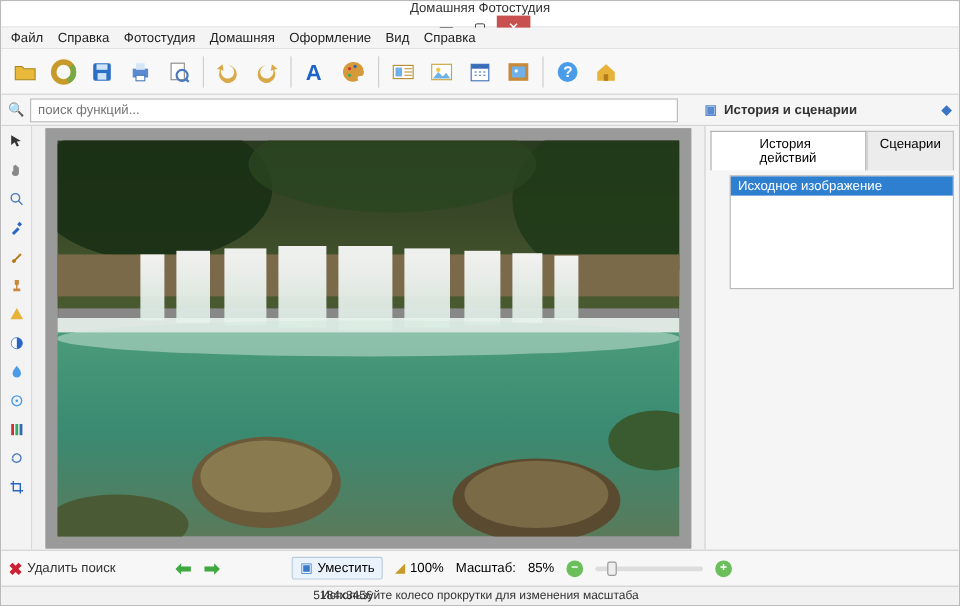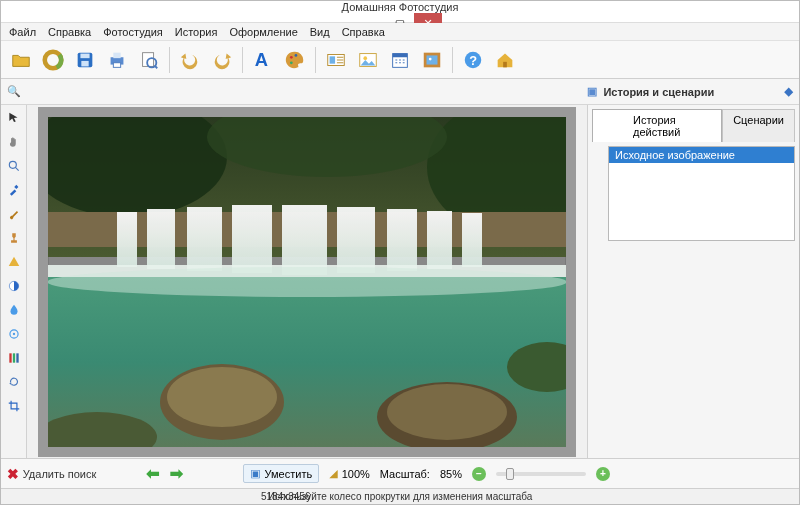--- a/index.html
+++ b/index.html
@@ -66,21 +66,21 @@
     <div class="winbtn">—</div>
     <div class="winbtn">▢</div>
     <div class="winbtn close">✕</div>
   </div>
 </div>
 
 <div class="menubar">
   <span>Файл</span>
   <span>Справка</span>
   <span>Фотостудия</span>
-  <span>История</span>
+  <span>Домашняя</span>
   <span>Оформление</span>
   <span>Вид</span>
   <span>Справка</span>
 </div>
 
 <div class="toolbar">
   <div class="tbtn">
       <svg class="ico" viewBox="0 0 24 24">
         <path fill="#e8b93a" stroke="#a9861f" d="M3 7h6l2 2h10v10H3z"></path>
       </svg>
@@ -176,20 +176,21 @@
   <div class="tbtn">
       <svg class="ico" viewBox="0 0 24 24">
         <path fill="#e6b23a" d="M4 12l8-7 8 7v8H4z"></path>
         <rect x="10" y="14" width="4" height="6" fill="#b57a1a"></rect>
       </svg>
     </div>
 </div>
 
 <div class="searchrow">
   <span style="color:#5a8bd0">🔍</span>
+  <input type="text" placeholder="поиск функций..." style="">
   <div class="hislabel">
     <span style="color:#5a8bd0">▣</span>
     <span>История и сценарии</span>
     <span class="pin">◆</span>
   </div>
 </div>
 
 <div class="workspace">
 
   <div class="lefttools">

